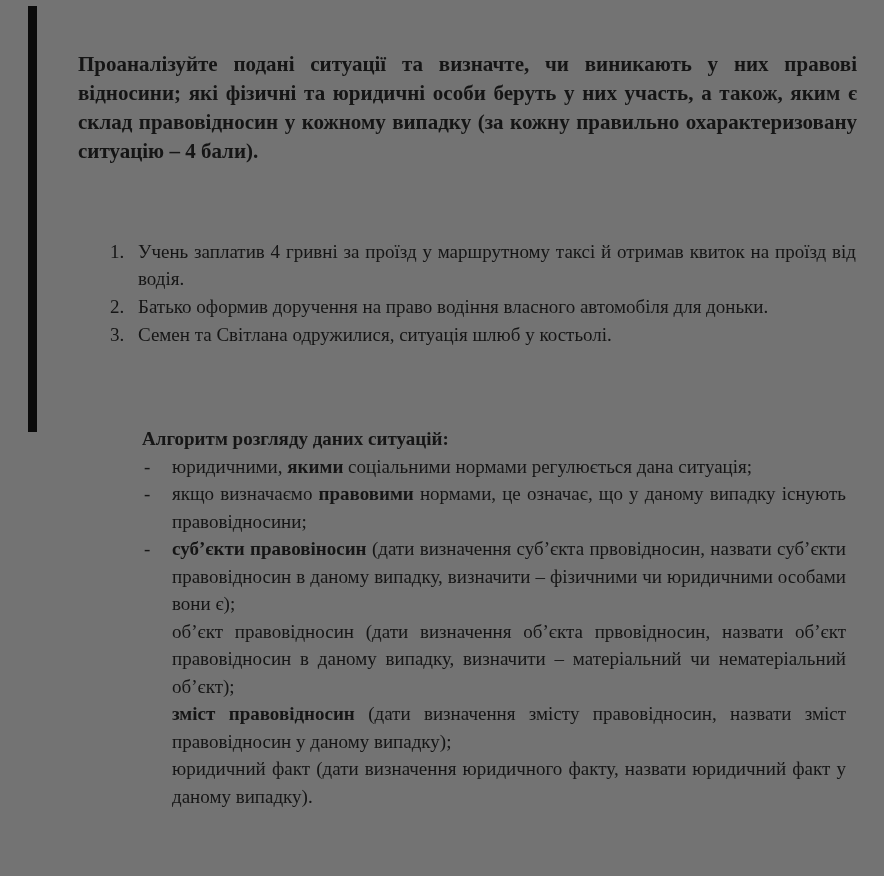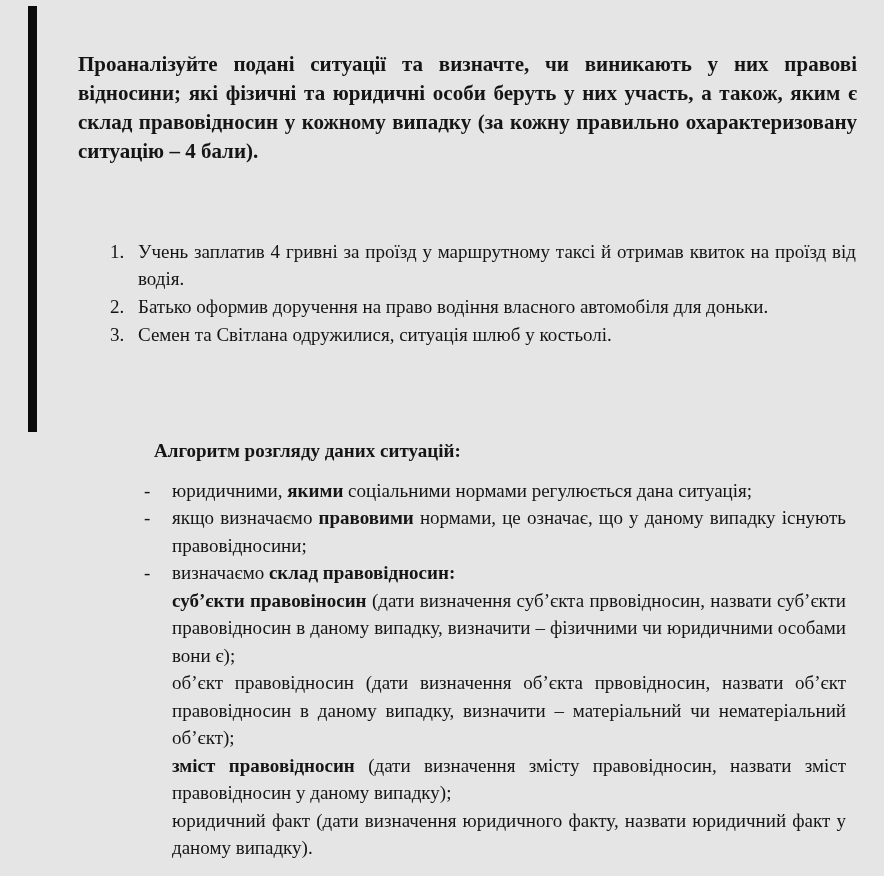--- a/index.html
+++ b/index.html
@@ -4,21 +4,21 @@
 <style>
   html, body {
     margin: 0;
     padding: 0;
     background: #ffffff;
   }
   .page {
     position: relative;
     width: 884px;
     height: 876px;
-    background: #e5e5e5;
+    background: #737373;
     font-family: "Liberation Serif", serif;
     color: #151515;
     overflow: hidden;
   }
   .scan-bar {
     position: absolute;
     left: 28px;
     top: 6px;
     width: 9px;
     height: 426px;
@@ -61,21 +61,21 @@
   }
   .algorithm {
     position: absolute;
     left: 142px;
     top: 425px;
     width: 704px;
     font-size: 19px;
     line-height: 27.5px;
   }
   .alg-heading {
-    margin: 12px;
+    margin: 0;
     font-weight: bold;
   }
   .bullet {
     position: relative;
     padding-left: 30px;
     margin: 0;
     text-align: justify;
     text-align-last: left;
   }
   .bullet .dash {
@@ -119,21 +119,20 @@
     <p class="bullet">
       <span class="dash">-</span>
       <span><span>юридичними, </span><span style="font-weight: bold; margin-top: 20px;">якими</span><span> соціальними нормами регулюється дана ситуація;</span></span>
     </p>
     <p class="bullet">
       <span class="dash">-</span>
       <span><span>якщо визначаємо </span><span style="font-weight: bold;">правовими</span><span> нормами, це означає, що у даному випадку існують правовідносини;</span></span>
     </p>
     <p class="bullet">
       <span class="dash">-</span>
-      <span><span>визначаємо </span><span style="font-weight: bold;">склад правовідносин:</span></span>
     </p>
 
     <p class="sub"><span style="font-weight: bold;">суб’єкти правовіносин</span><span> (дати визначення суб’єкта првовідносин, назвати суб’єкти правовідносин в даному випадку, визначити – фізичними чи юридичними особами вони є);</span></p>
     <p class="sub"><span style="font-weight: normal;">об’єкт правовідносин</span><span> (дати визначення об’єкта првовідносин, назвати об’єкт правовідносин в даному випадку, визначити – матеріальний чи нематеріальний об’єкт);</span></p>
     <p class="sub"><span style="font-weight: bold;">зміст правовідносин</span><span> (дати визначення змісту правовідносин, назвати зміст правовідносин у даному випадку);</span></p>
     <p class="sub"><span style="font-weight: normal;">юридичний факт</span><span> (дати визначення юридичного факту, назвати юридичний факт у даному випадку).</span></p>
   </div>
 
 </div>
 

